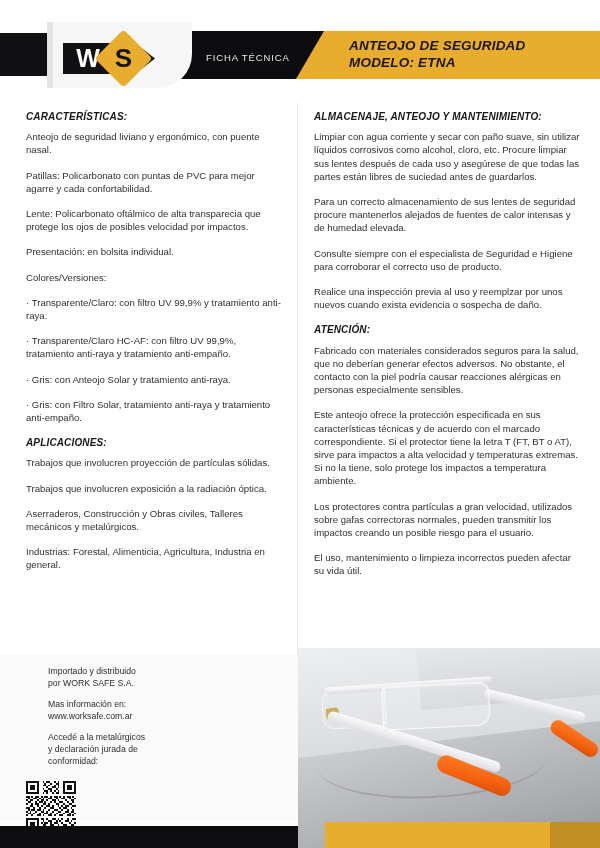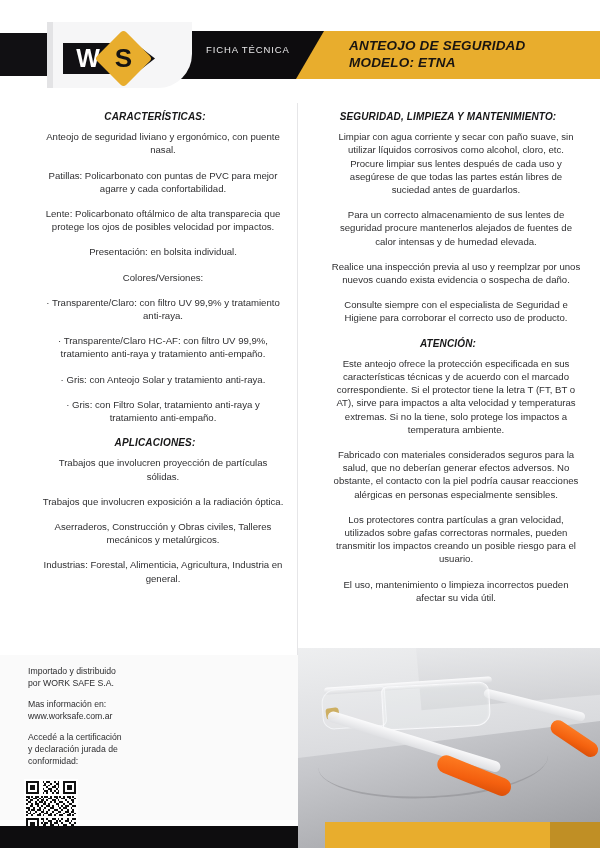--- a/index.html
+++ b/index.html
@@ -120,21 +120,21 @@
     height: 41px;
     color: #141313;
     font-size: 26px;
     font-weight: bold;
     line-height: 41px;
     text-align: center;
   }
   .hdr-ficha {
     position: absolute;
     left: 206px;
-    top: 44px;
+    top: 52px;
     color: #e9e9ea;
     font-size: 9.5px;
     letter-spacing: 0.9px;
     font-weight: 500;
   }
   .hdr-title {
     position: absolute;
     left: 349px;
     top: 38px;
     color: #1a1511;
@@ -145,21 +145,20 @@
     letter-spacing: 0.2px;
   }
 
   
   .col {
     position: absolute;
     top: 110px;
     font-size: 9.6px;
     line-height: 13.2px;
     color: #2b2b2d;
-    text-align: center;
   }
   .col-left  { left: 26px;  width: 258px; }
   .col-right { left: 314px; width: 268px; }
 
   .divider {
     position: absolute;
     left: 297px;
     top: 103px;
     width: 1px;
     height: 552px;
@@ -169,21 +168,21 @@
   h2.sec {
     margin: 0 0 7px 0;
     font-size: 10px;
     font-weight: bold;
     font-style: italic;
     color: #171718;
     letter-spacing: 0.15px;
   }
 
   p.para {
-    margin: 0 0 12px 16px;
+    margin: 0 0 12px 0;
     color: #303032;
   }
   p.para:last-child { margin-bottom: 0; }
 
   
   .footer-left {
     position: absolute;
     left: 0;
     top: 655px;
     width: 298px;
@@ -192,21 +191,21 @@
   }
   .footer-text {
     position: absolute;
     left: 28px;
     top: 666px;
     width: 200px;
     font-size: 8.7px;
     line-height: 11.6px;
     color: #2d2d2f;
   }
-  .footer-block { margin-bottom: 10px; }
+  .footer-block { margin-bottom: 10px; margin-left: 20px; }
   .footer-block:last-child { margin-bottom: 0; }
 
   .qr {
     position: absolute;
     left: 24px;
     top: 779px;
     width: 54px;
     height: 54px;
     background: #ffffff;
   }
@@ -416,45 +415,45 @@
     <p class="para">· Gris: con Filtro Solar, tratamiento anti-raya y tratamiento anti-empaño.</p>
 
     <h2 class="sec">APLICACIONES:</h2>
     <p class="para">Trabajos que involucren proyección de partículas sólidas.</p>
     <p class="para">Trabajos que involucren exposición a la radiación óptica.</p>
     <p class="para">Aserraderos, Construcción y Obras civiles, Talleres mecánicos y metalúrgicos.</p>
     <p class="para">Industrias: Forestal, Alimenticia, Agricultura, Industria en general.</p>
   </div>
 
   <div class="col col-right">
-    <h2 class="sec">SEGURIDAD, LIMPIEZA Y MANTENIMIENTO:</h2>
+    <h2 class="sec">ALMACENAJE, ANTEOJO Y MANTENIMIENTO:</h2>
     <p class="para">Limpiar con agua corriente y secar con paño suave, sin utilizar líquidos corrosivos como alcohol, cloro, etc. Procure limpiar sus lentes después de cada uso y asegúrese de que todas las partes están libres de suciedad antes de guardarlos.</p>
     <p class="para">Para un correcto almacenamiento de sus lentes de seguridad procure mantenerlos  alejados de fuentes de calor intensas y de humedad elevada.</p>
+    <p class="para">Consulte siempre con el especialista de Seguridad e Higiene para corroborar el correcto uso de producto.</p>
     <p class="para">Realice una inspección previa al uso y reemplzar por unos nuevos cuando exista evidencia o sospecha de daño.</p>
-    <p class="para">Consulte siempre con el especialista de Seguridad e Higiene para corroborar el correcto uso de producto.</p>
 
     <h2 class="sec">ATENCIÓN:</h2>
+    <p class="para">Fabricado con materiales considerados seguros para la salud, que no deberían generar efectos adversos. No obstante, el contacto con la piel podría causar reacciones alérgicas en personas especialmente sensibles.</p>
     <p class="para">Este anteojo ofrece la protección especificada en sus características técnicas y de acuerdo con el marcado correspondiente. Si el protector tiene la letra T (FT, BT o AT), sirve para impactos a alta velocidad y temperaturas extremas. Si no la tiene, solo protege los impactos a temperatura ambiente.</p>
-    <p class="para">Fabricado con materiales considerados seguros para la salud, que no deberían generar efectos adversos. No obstante, el contacto con la piel podría causar reacciones alérgicas en personas especialmente sensibles.</p>
     <p class="para">Los protectores contra partículas a gran velocidad, utilizados sobre gafas correctoras normales, pueden transmitir los impactos creando un posible riesgo para el usuario.</p>
     <p class="para">El uso, mantenimiento o limpieza incorrectos pueden afectar su vida útil.</p>
   </div>
 
   <div class="footer-left"></div>
   <div class="footer-text">
     <div class="footer-block">
       <div>Importado y distribuido</div>
       <div>por WORK SAFE S.A.</div>
     </div>
     <div class="footer-block">
       <div>Mas información en:</div>
       <div>www.worksafe.com.ar</div>
     </div>
     <div class="footer-block">
-      <div>Accedé a la certificación</div>
+      <div>Accedé a la metalúrgicos</div>
       <div>y declaración jurada de</div>
       <div>conformidad:</div>
     </div>
   </div>
 
   <div class="qr">
     <svg width="54" height="54" viewBox="0 0 29 29" shape-rendering="crispEdges" aria-hidden="true">
       <rect width="29" height="29" fill="#ffffff"></rect>
       <g fill="#111111">
         <rect x="1" y="1" width="7" height="1"></rect>

